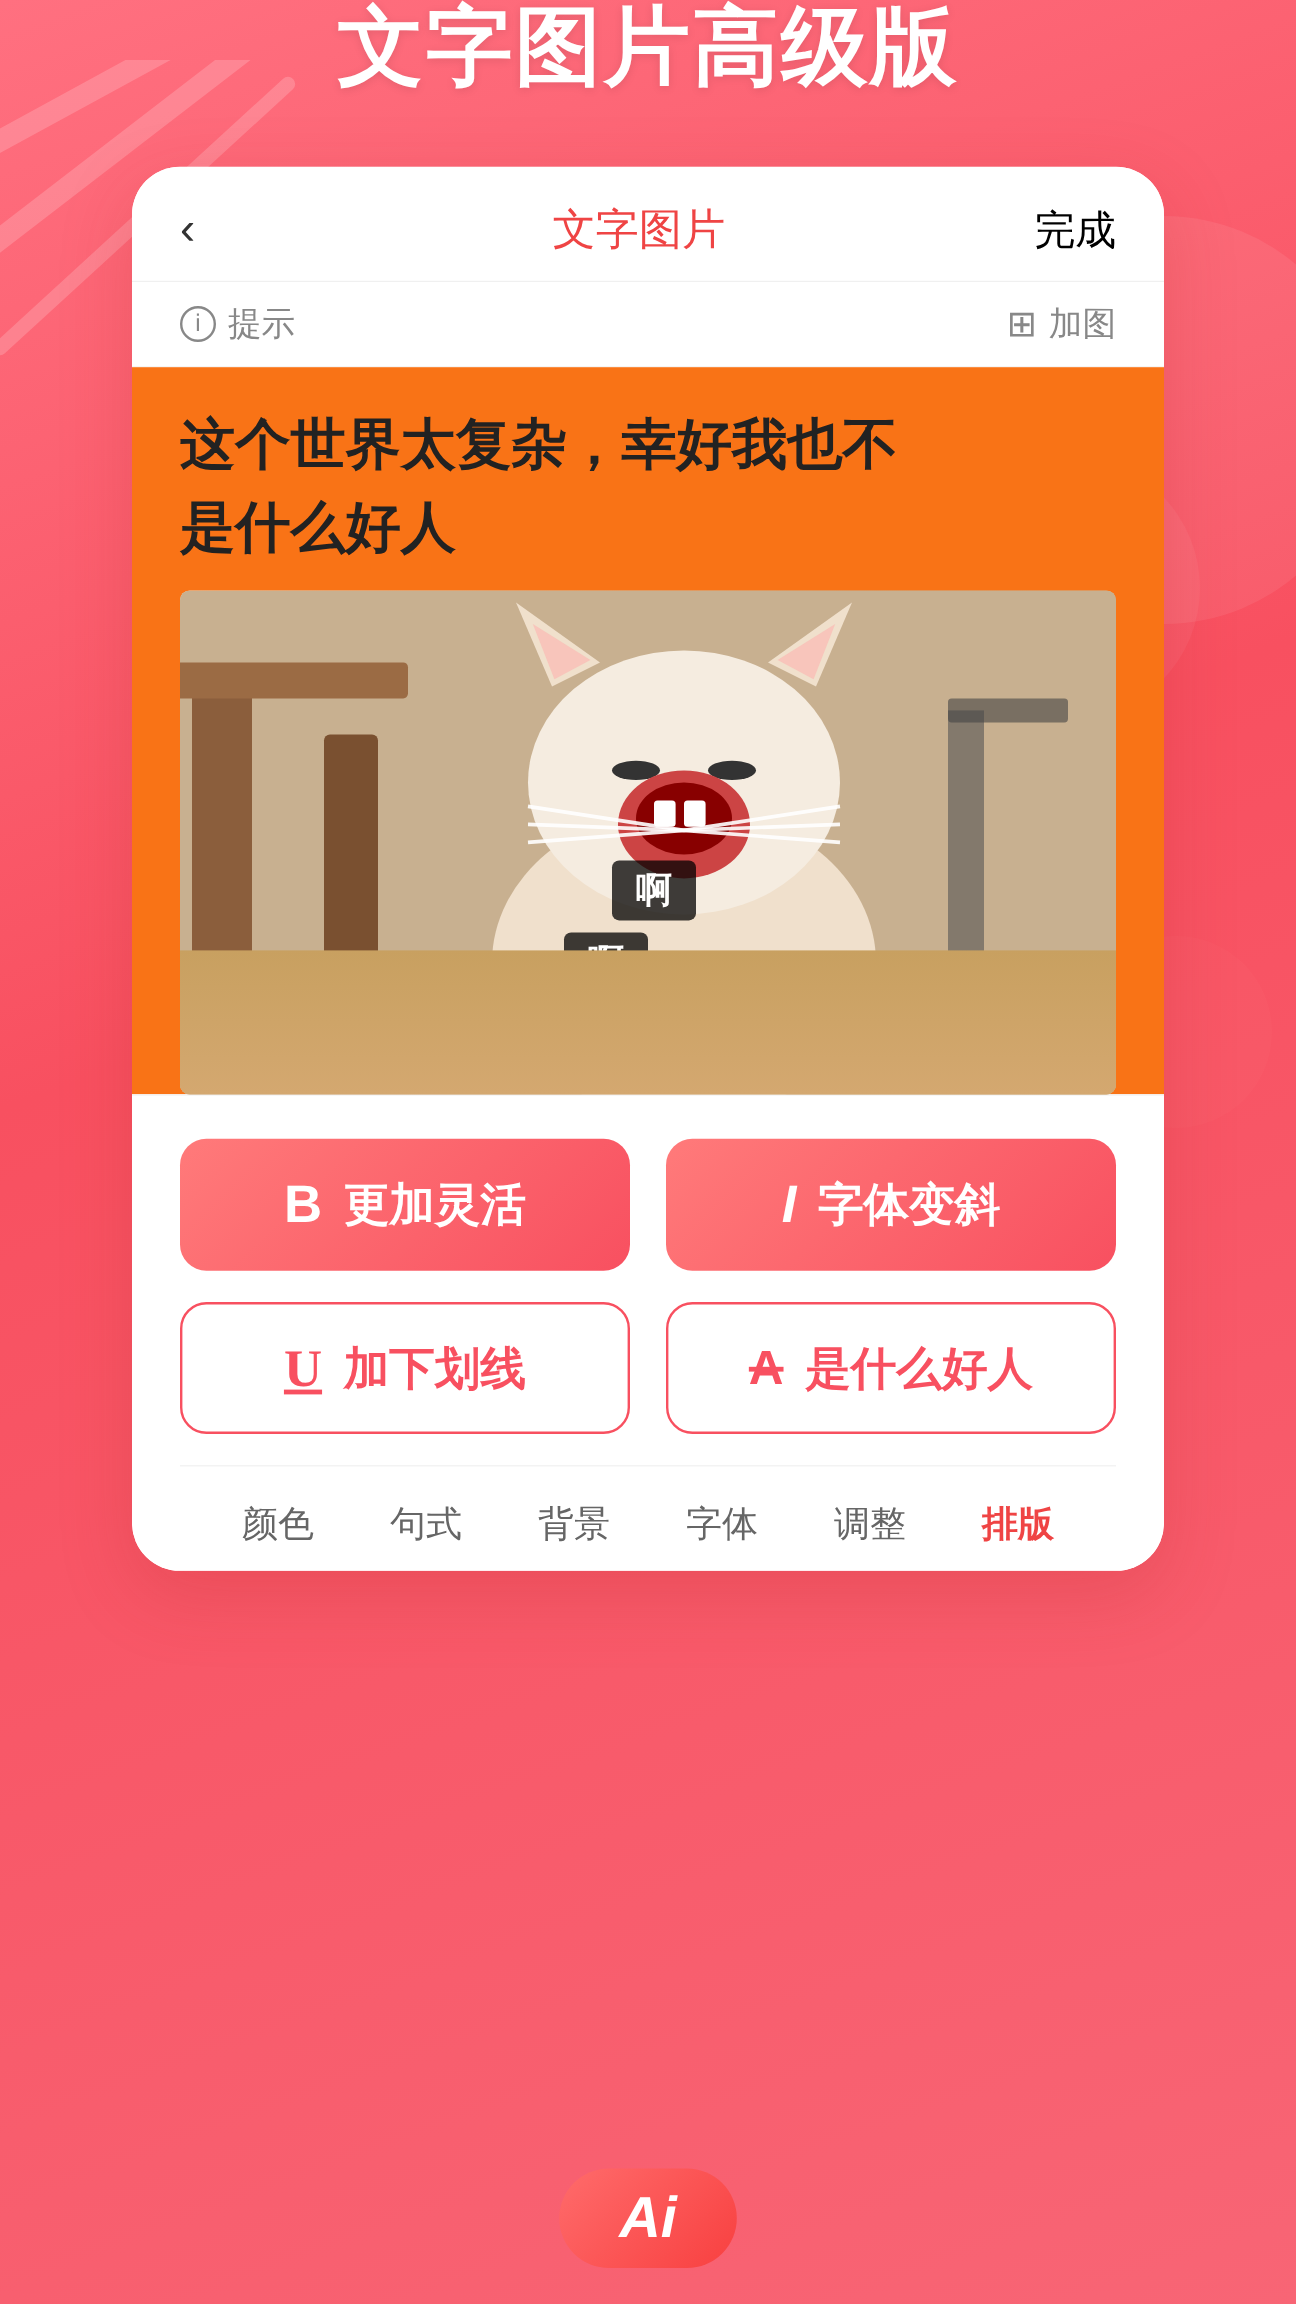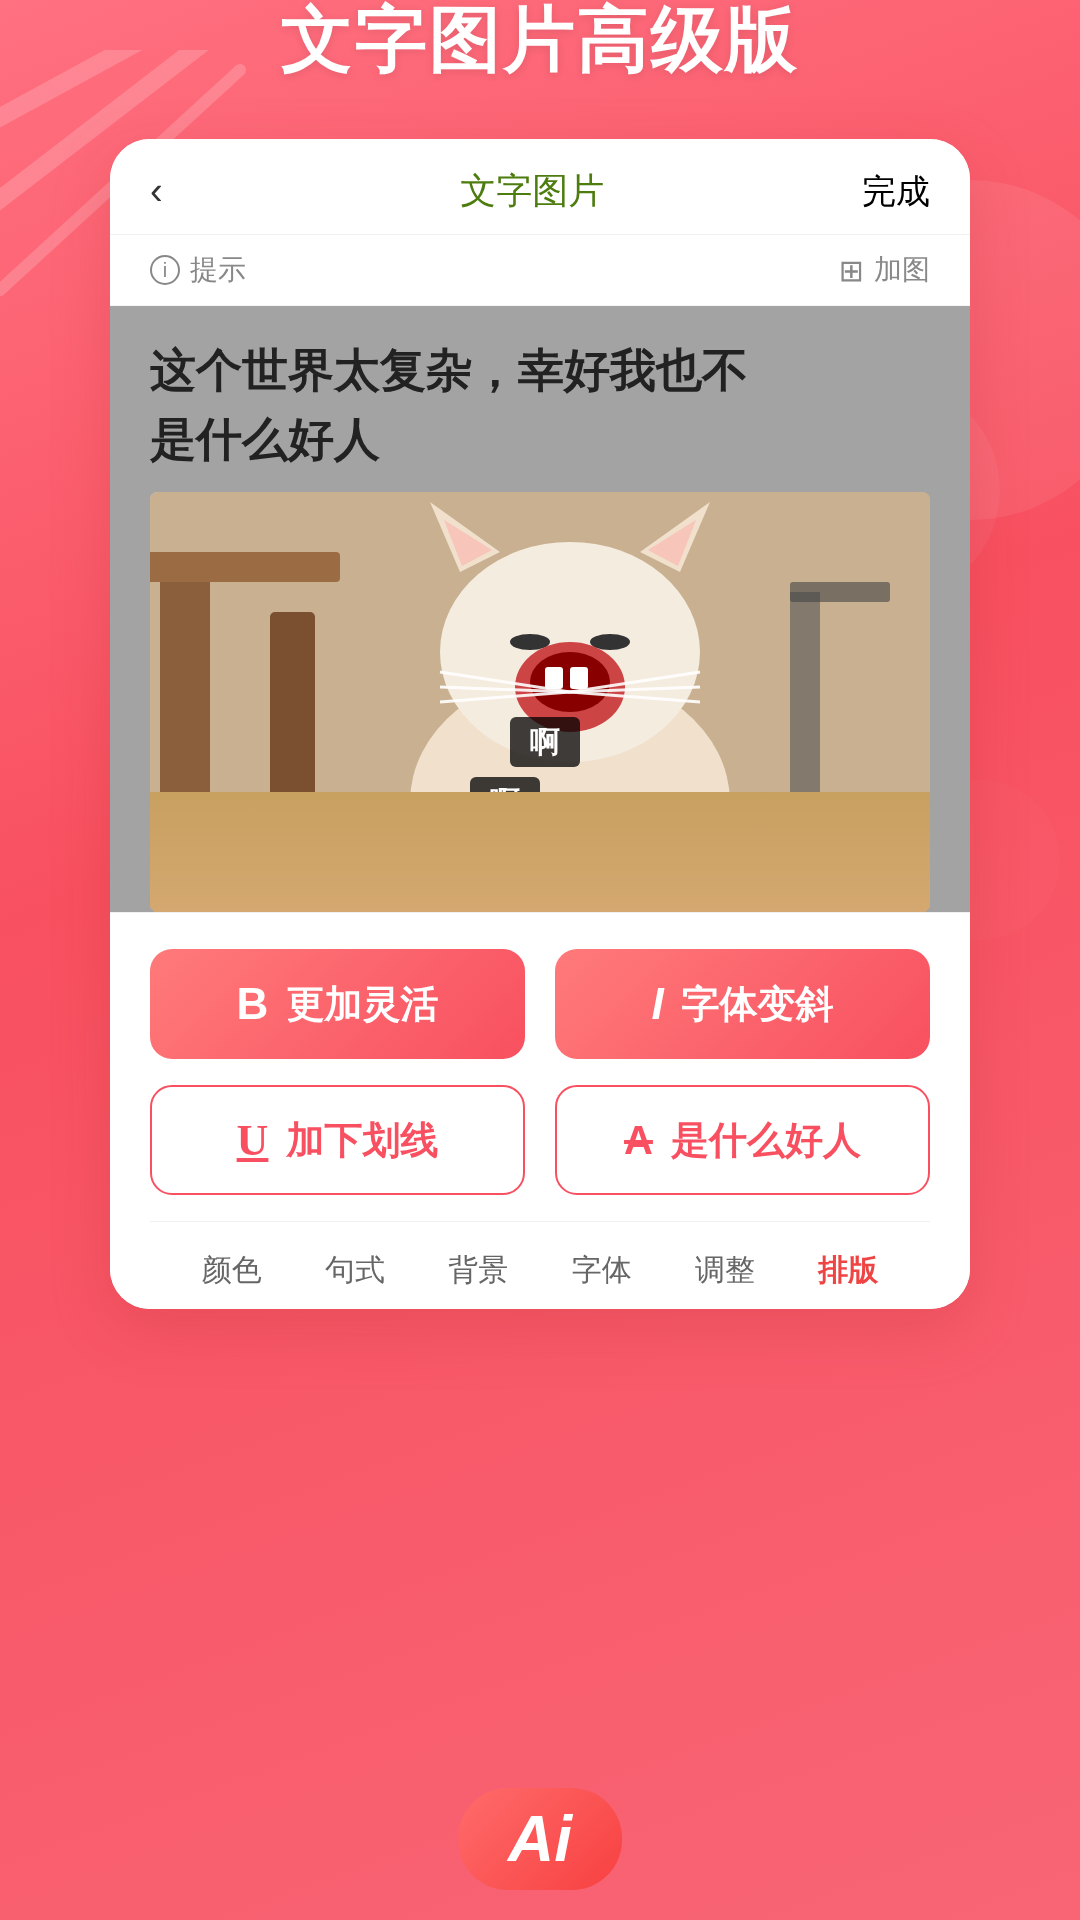--- a/index.html
+++ b/index.html
@@ -100,21 +100,21 @@
       background: white;
       border-bottom: 1px solid #f0f0f0;
     }
     .nav-back {
       font-size: 38px;
       color: #333;
       font-weight: 300;
     }
     .nav-title {
       font-size: 36px;
-      color: #4d7c0f;
+      color: #ef4444;
       font-weight: 500;
       margin-left: 40px;
     }
     .nav-done {
       font-size: 34px;
       color: #000000;
     }
 
     
     .hint-bar {
@@ -135,21 +135,21 @@
     .hint-right {
       display: flex;
       align-items: center;
       gap: 10px;
       font-size: 28px;
       color: #888;
     }
 
     
     .editor-area {
-      background: #a3a3a3;
+      background: #f97316;
       padding: 30px 40px 0;
     }
     .editor-text {
       font-size: 46px;
       font-weight: 700;
       color: #222;
       line-height: 1.5;
       margin-bottom: 18px;
     }
 
@@ -243,21 +243,21 @@
     }
 
     
     .ai-badge {
       position: absolute;
       bottom: 30px;
       left: 50%;
       transform: translateX(-50%);
       background: linear-gradient(135deg, #ff6b6b, #f84040);
       color: white;
-      font-size: 64px;
+      font-size: 48px;
       font-weight: 900;
       padding: 14px 50px;
       border-radius: 50px;
       font-style: italic;
     }
 
     
     .info-circle {
       display: inline-flex;
       align-items: center;

